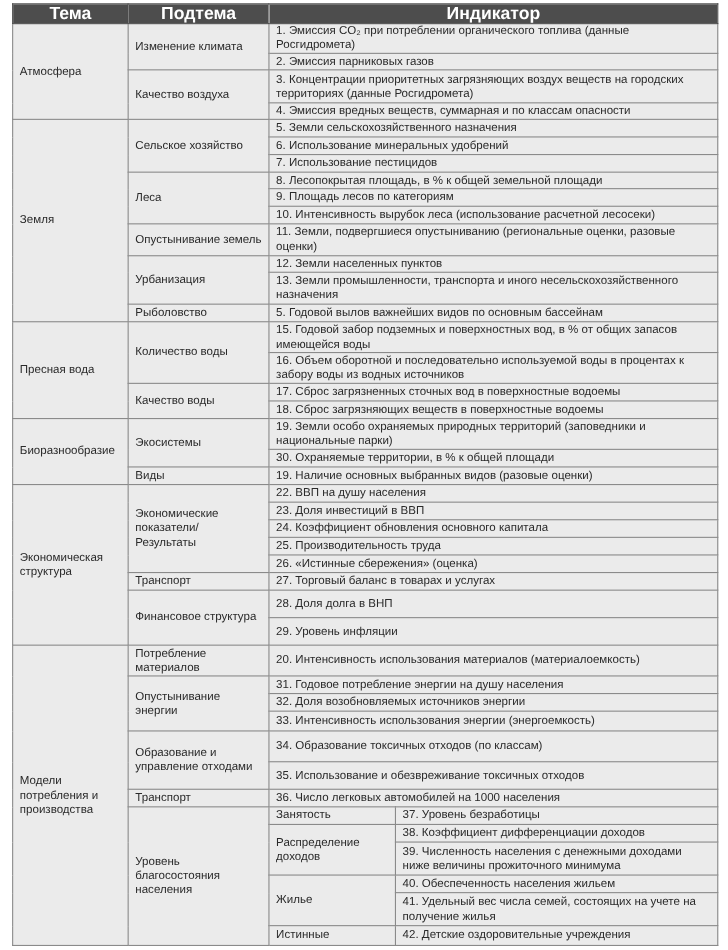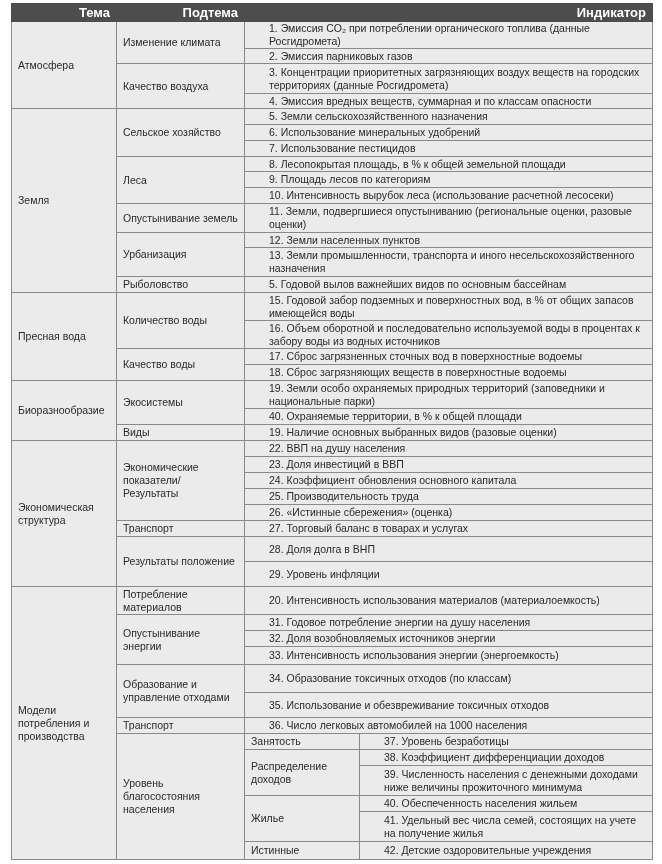--- a/index.html
+++ b/index.html
@@ -8,26 +8,26 @@
   .tbl {
     position: absolute; left: 11px; top: 3px; width: 641px;
     border-collapse: collapse; table-layout: fixed;
     font-size: 10.5px; color: #2a2a2a; background: #ebebeb;
   }
   .tbl td, .tbl th {
     border: 1px solid #8a8a8a; padding: 0 6px; vertical-align: middle;
     line-height: 13px; overflow: hidden;
   }
   .tbl th {
-    background: #4d4d4d; color: #ffffff; font-weight: bold; text-align: right;
-    font-size: 13px; height: 17px; border-color: #4d4d4d;
+    background: #4d4d4d; color: #ffffff; font-weight: bold; text-align: center;
+    font-size: 16px; height: 17px; border-color: #4d4d4d;
     border-left: 1px solid #2e2e2e;
   }
   .tbl th:first-child { border-left-color: #4d4d4d; }
-  .tbl td.ind { padding-left: 24px; }
+  .tbl td.ind { padding-left: 6px; }
   .tbl { border: 1px solid #7a7a7a; }
 </style>
 </head>
 <body>
 
 <table class="tbl">
   <colgroup>
     <col style="width:105px">
     <col style="width:128px">
     <col style="width:115px">
@@ -110,21 +110,21 @@
     <tr style="height:16px">
       <td colspan="2" class="ind">18. Сброс загрязняющих веществ в поверхностные водоемы</td>
     </tr>
 
     <tr style="height:28px">
       <td rowspan="3">Биоразнообразие</td>
       <td rowspan="2">Экосистемы</td>
       <td colspan="2" class="ind">19. Земли особо охраняемых природных территорий (заповедники и национальные парки)</td>
     </tr>
     <tr style="height:16px">
-      <td colspan="2" class="ind">40. Охраняемые территории, в % к общей площади</td>
+      <td colspan="2" class="ind">30. Охраняемые территории, в % к общей площади</td>
     </tr>
     <tr style="height:16px">
       <td>Виды</td>
       <td colspan="2" class="ind">19. Наличие основных выбранных видов (разовые оценки)</td>
     </tr>
 
     <tr style="height:16px">
       <td rowspan="8">Экономическая структура</td>
       <td rowspan="5">Экономические показатели/ Результаты</td>
       <td colspan="2" class="ind">22. ВВП на душу населения</td>
@@ -139,21 +139,21 @@
       <td colspan="2" class="ind">25. Производительность труда</td>
     </tr>
     <tr style="height:16px">
       <td colspan="2" class="ind">26. «Истинные сбережения» (оценка)</td>
     </tr>
     <tr style="height:16px">
       <td>Транспорт</td>
       <td colspan="2" class="ind">27. Торговый баланс в товарах и услугах</td>
     </tr>
     <tr style="height:25px">
-      <td rowspan="2">Результаты положение</td>
+      <td rowspan="2">Финансовое структура</td>
       <td colspan="2" class="ind">28. Доля долга в ВНП</td>
     </tr>
     <tr style="height:25px">
       <td colspan="2" class="ind">29. Уровень инфляции</td>
     </tr>
 
     <tr style="height:28px">
       <td rowspan="14">Модели потребления и производства</td>
       <td>Потребление материалов</td>
       <td colspan="2" class="ind">20. Интенсивность использования материалов (материалоемкость)</td>

